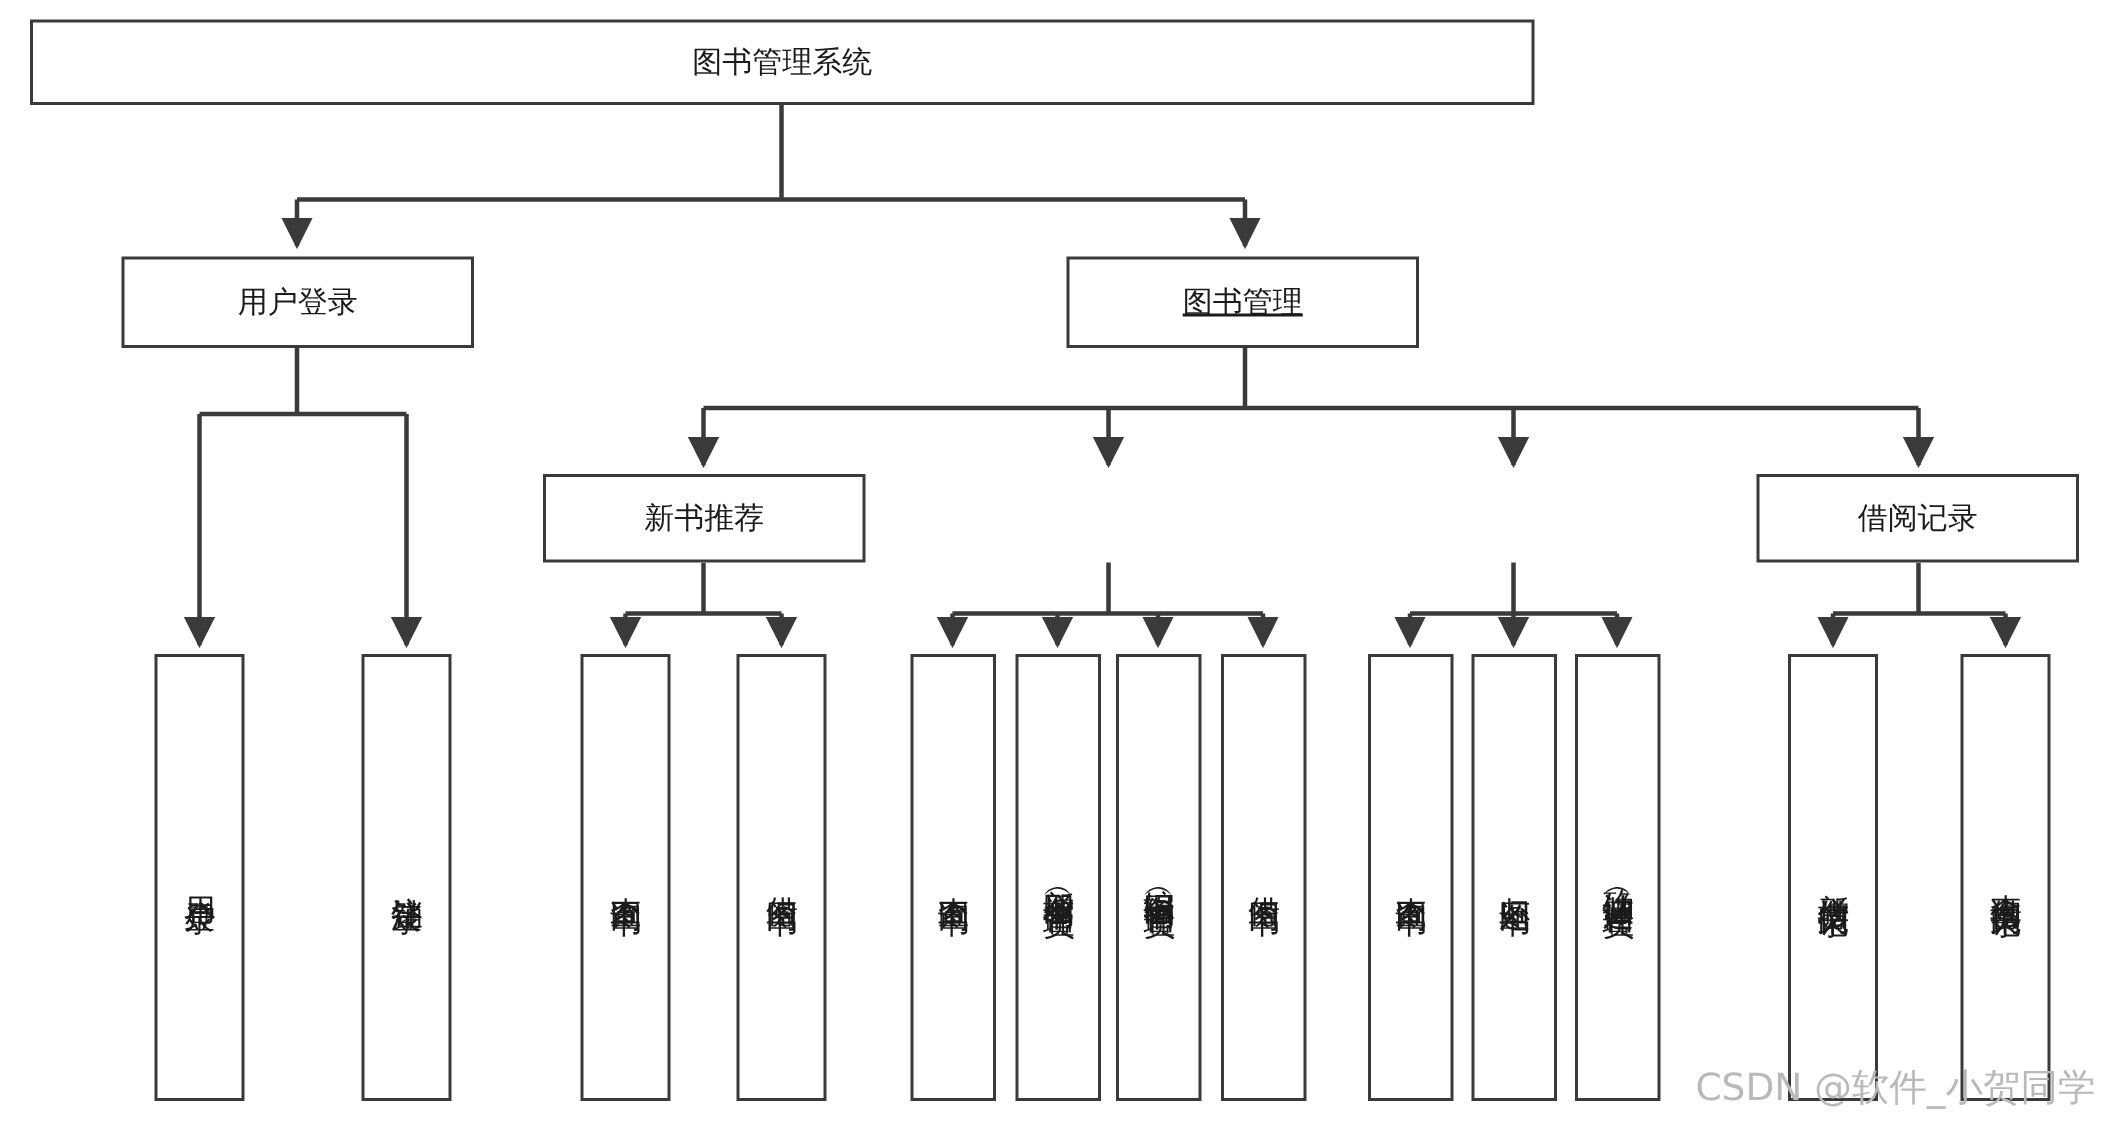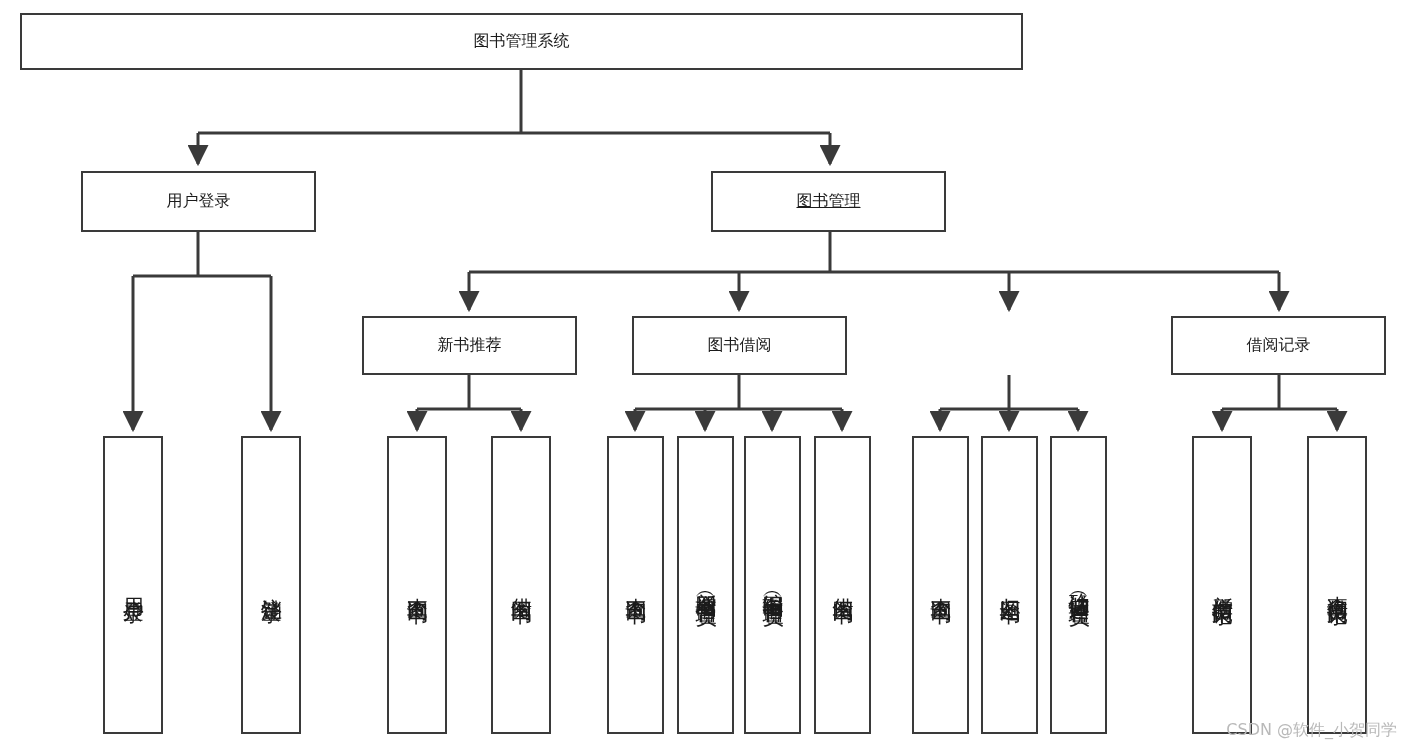--- a/index.html
+++ b/index.html
@@ -30,40 +30,40 @@
     border: 2px solid #3a3a3a;
     background: #ffffff;
     color: #1b1b1b;
     display: flex;
     align-items: center;
     justify-content: center;
     text-align: center;
     line-height: 1.18;
   }
   .node.h {
-    font-size: 16px;
+    font-size: 20px;
   }
   .node.v {
     writing-mode: vertical-rl;
     text-orientation: upright;
     font-size: 21px;
     letter-spacing: 2px;
     padding-top: 6px;
     padding-bottom: 6px;
   }
   .node.v .vtext {
     writing-mode: vertical-rl;
     text-orientation: upright;
     display: block;
   }
   .watermark {
     position: absolute;
     right: 8px;
     bottom: 6px;
-    font-size: 16px;
+    font-size: 25px;
     color: #b9b9b9;
     white-space: nowrap;
     pointer-events: none;
   }
 </style>
 </head>
 <body>
 
 <div id="canvas">
 
@@ -124,23 +124,20 @@
   <div class="node h" style="left:81px; top:171px; width:235px; height:61px;">
     <span>用户登录</span>
   </div>
   <div class="node h" style="left:711px; top:171px; width:235px; height:61px;text-decoration:underline;">
     <span>图书管理</span>
   </div>
 
   <div class="node h" style="left:362px; top:316px; width:215px; height:59px;">
     <span>新书推荐</span>
   </div>
-  <div class="node h" style="left:632px; top:316px; width:215px; height:59px;">
-    <span>图书借阅</span>
-  </div>
   <div class="node h" style="left:1171px; top:316px; width:215px; height:59px;">
     <span>借阅记录</span>
   </div>
 
   <div class="node v" style="left:103px; top:436px; width:60px; height:298px;">
     <span class="vtext">用户登录</span>
   </div>
   <div class="node v" style="left:241px; top:436px; width:60px; height:298px;">
     <span class="vtext">注销登录</span>
   </div>

